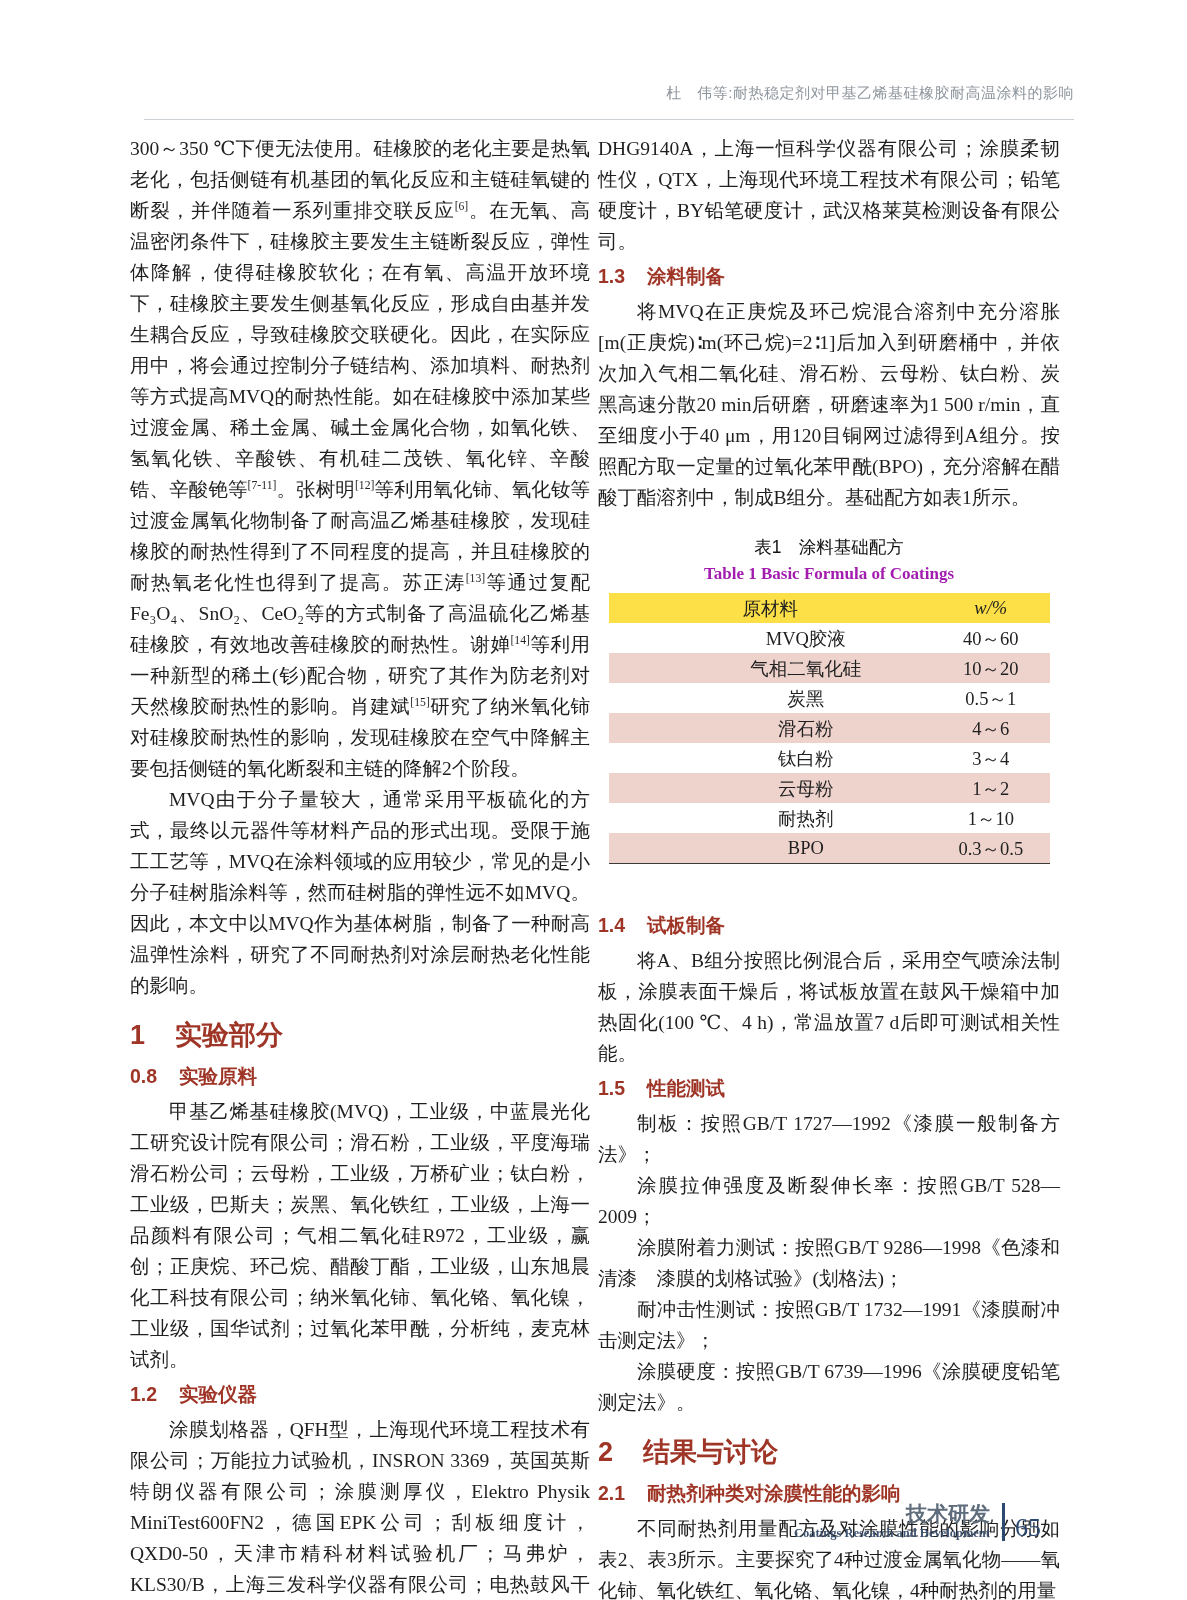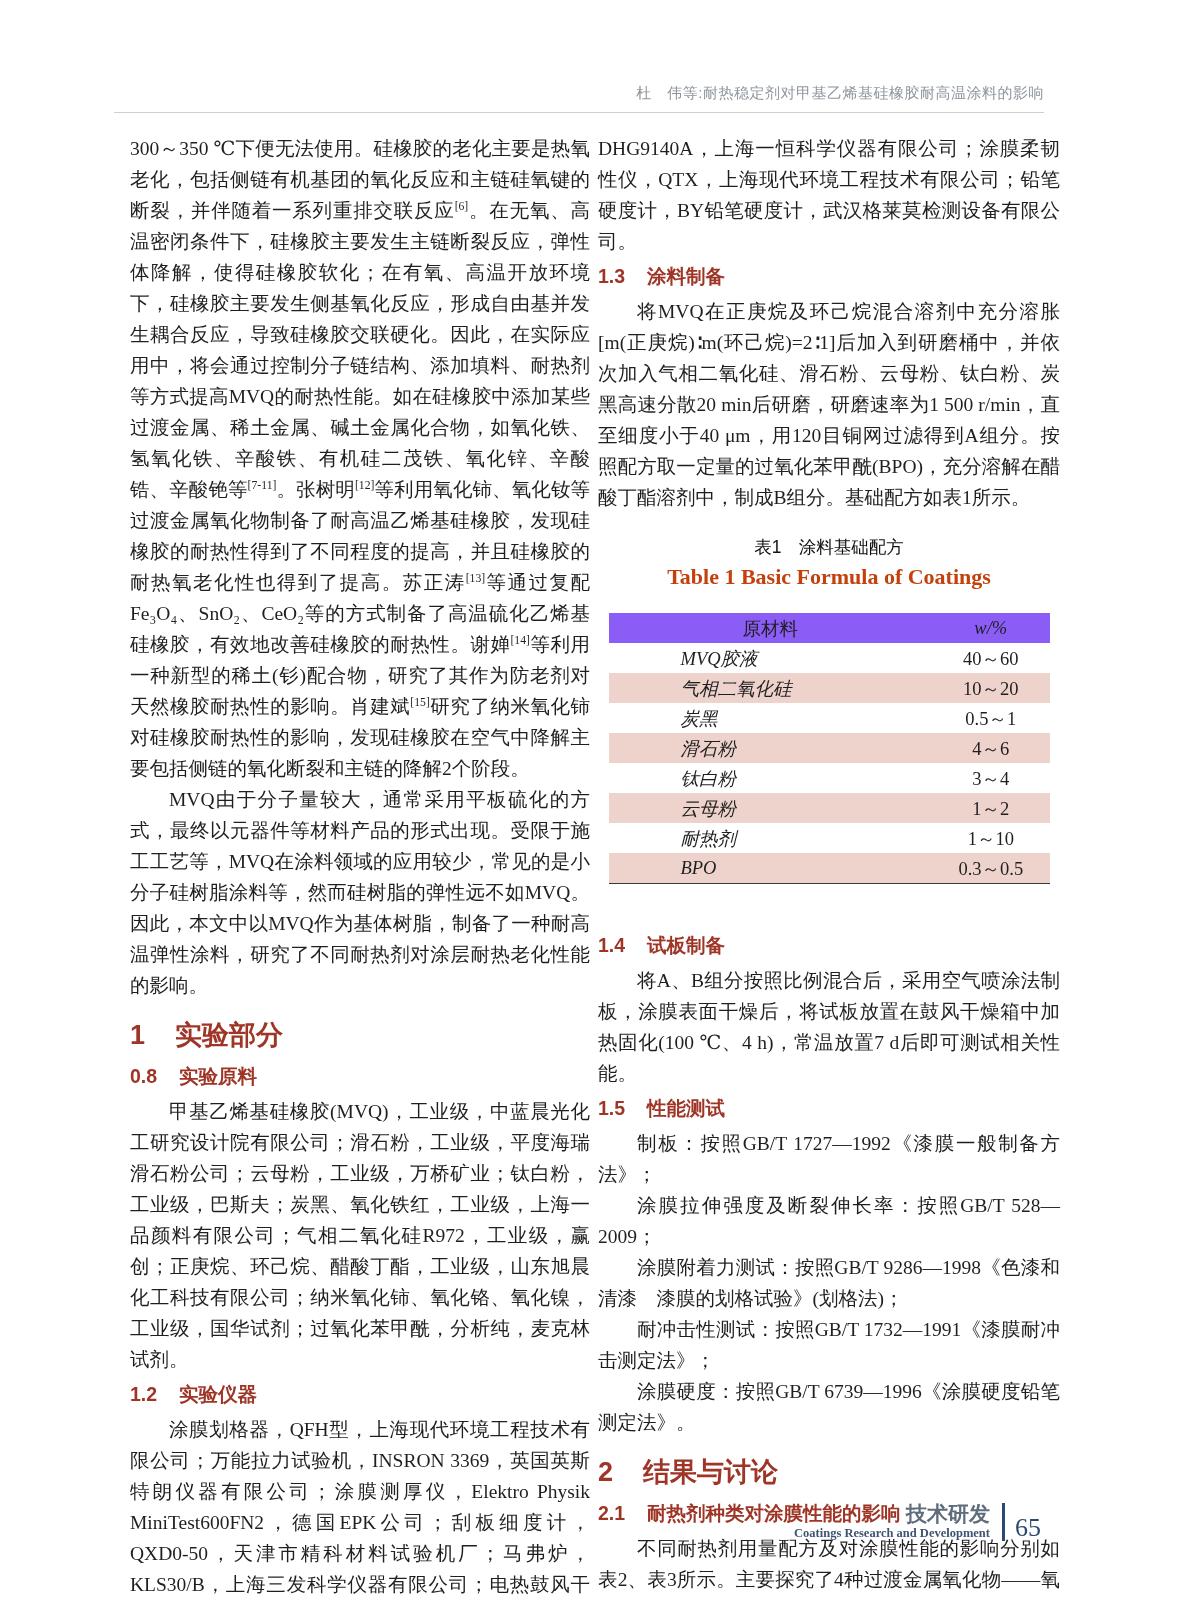--- a/index.html
+++ b/index.html
@@ -1,22 +1,22 @@
 <!DOCTYPE html>
 <html lang="zh"><head>
 <meta charset="utf-8">
 <style>
   html,body{margin:0;padding:0;background:#ffffff;}
   .page{position:relative;width:1187px;height:1600px;background:#ffffff;overflow:hidden;
         font-family:"Liberation Serif","DejaVu Serif",serif;color:#1f1f1f;}
 
   
-  .run-head{position:absolute;left:114px;top:84px;width:930px;text-align:right;
+  .run-head{position:absolute;left:144px;top:84px;width:930px;text-align:right;
             font-family:"Liberation Sans","DejaVu Sans",sans-serif;
-            font-size:15px;color:#8e959d;padding-bottom:9px;
+            font-size:15px;color:#8e959d;padding-bottom:16px;
             border-bottom:1.5px solid #cbd0d4;letter-spacing:.5px;}
 
   
   .col{position:absolute;top:133px;}
   .col-left{left:130px;width:460px;}
   .col-right{left:598px;width:462px;}
 
   p.body{margin:0;font-size:19.5px;line-height:31px;text-align:justify;
          text-justify:inter-ideograph;text-indent:2em;}
   p.body.noindent{text-indent:0;}
@@ -28,26 +28,26 @@
   .sec-h1 .num{margin-right:30px;}
   .sec-h2{display:flex;align-items:baseline;margin:6px 0 6px;
           font-family:"Liberation Sans","DejaVu Sans",sans-serif;font-weight:bold;
           font-size:19.5px;color:#9e3526;}
   .sec-h2 .num{margin-right:22px;}
 
   
   .table-block{margin:22px auto 0;width:441px;}
   .tcap-cn{font-family:"Liberation Sans","DejaVu Sans",sans-serif;font-weight:normal;
            font-size:17.5px;text-align:center;color:#111;margin-bottom:5px;}
-  .tcap-en{font-weight:bold;font-size:22px;text-align:center;color:#c2410c;margin-bottom:23px;}
+  .tcap-en{font-weight:bold;font-size:17px;text-align:center;color:#a21caf;margin-bottom:9px;}
   table.t1{width:100%;border-collapse:collapse;font-size:18.5px;
            border-bottom:1.5px solid #3a3a3a;}
-  table.t1 th{background:#8b5cf6;font-weight:normal;height:28px;text-align:center;}
+  table.t1 th{background:#fde047;font-weight:normal;height:28px;text-align:center;}
   table.t1 td{height:28px;}
-  table.t1 td.mat{text-align:left;padding-left:72px;font-style:italic;}
+  table.t1 td.mat{text-align:center;padding-left:72px;}
   table.t1 td.val{text-align:center;}
   table.t1 tbody tr:nth-child(even){background:#eed3cd;}
   .ital{font-style:italic;}
 
   .gap-h{margin-top:48px !important;}
 
   
   .footer{position:absolute;top:1500px;right:146px;display:flex;align-items:center;}
   .f-labels{text-align:right;}
   .f-cn{font-family:"Liberation Sans","DejaVu Sans",sans-serif;font-weight:bold;

